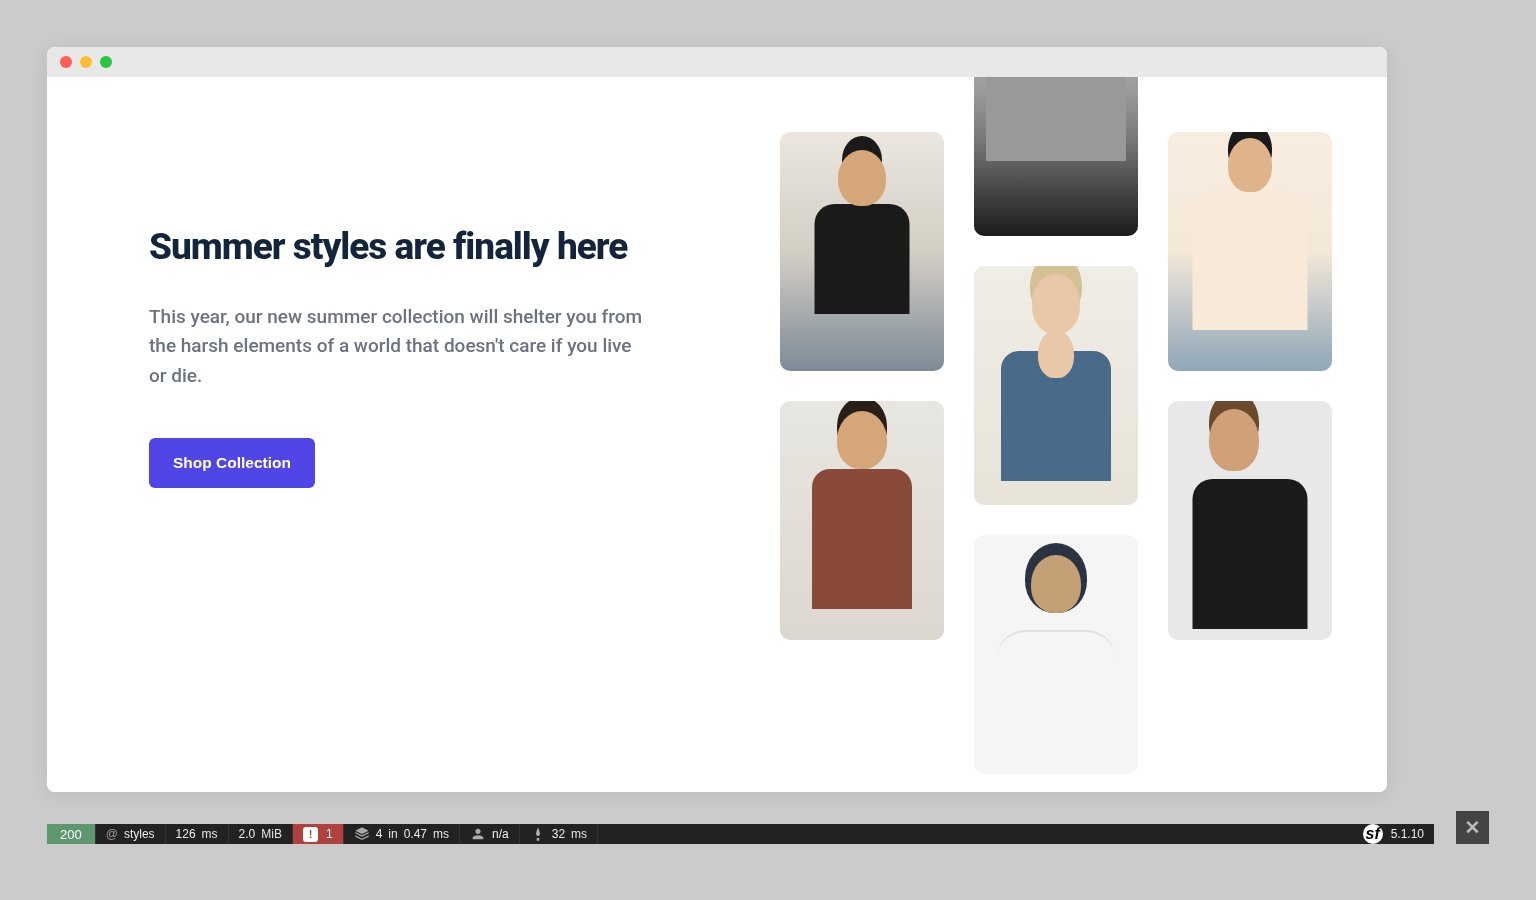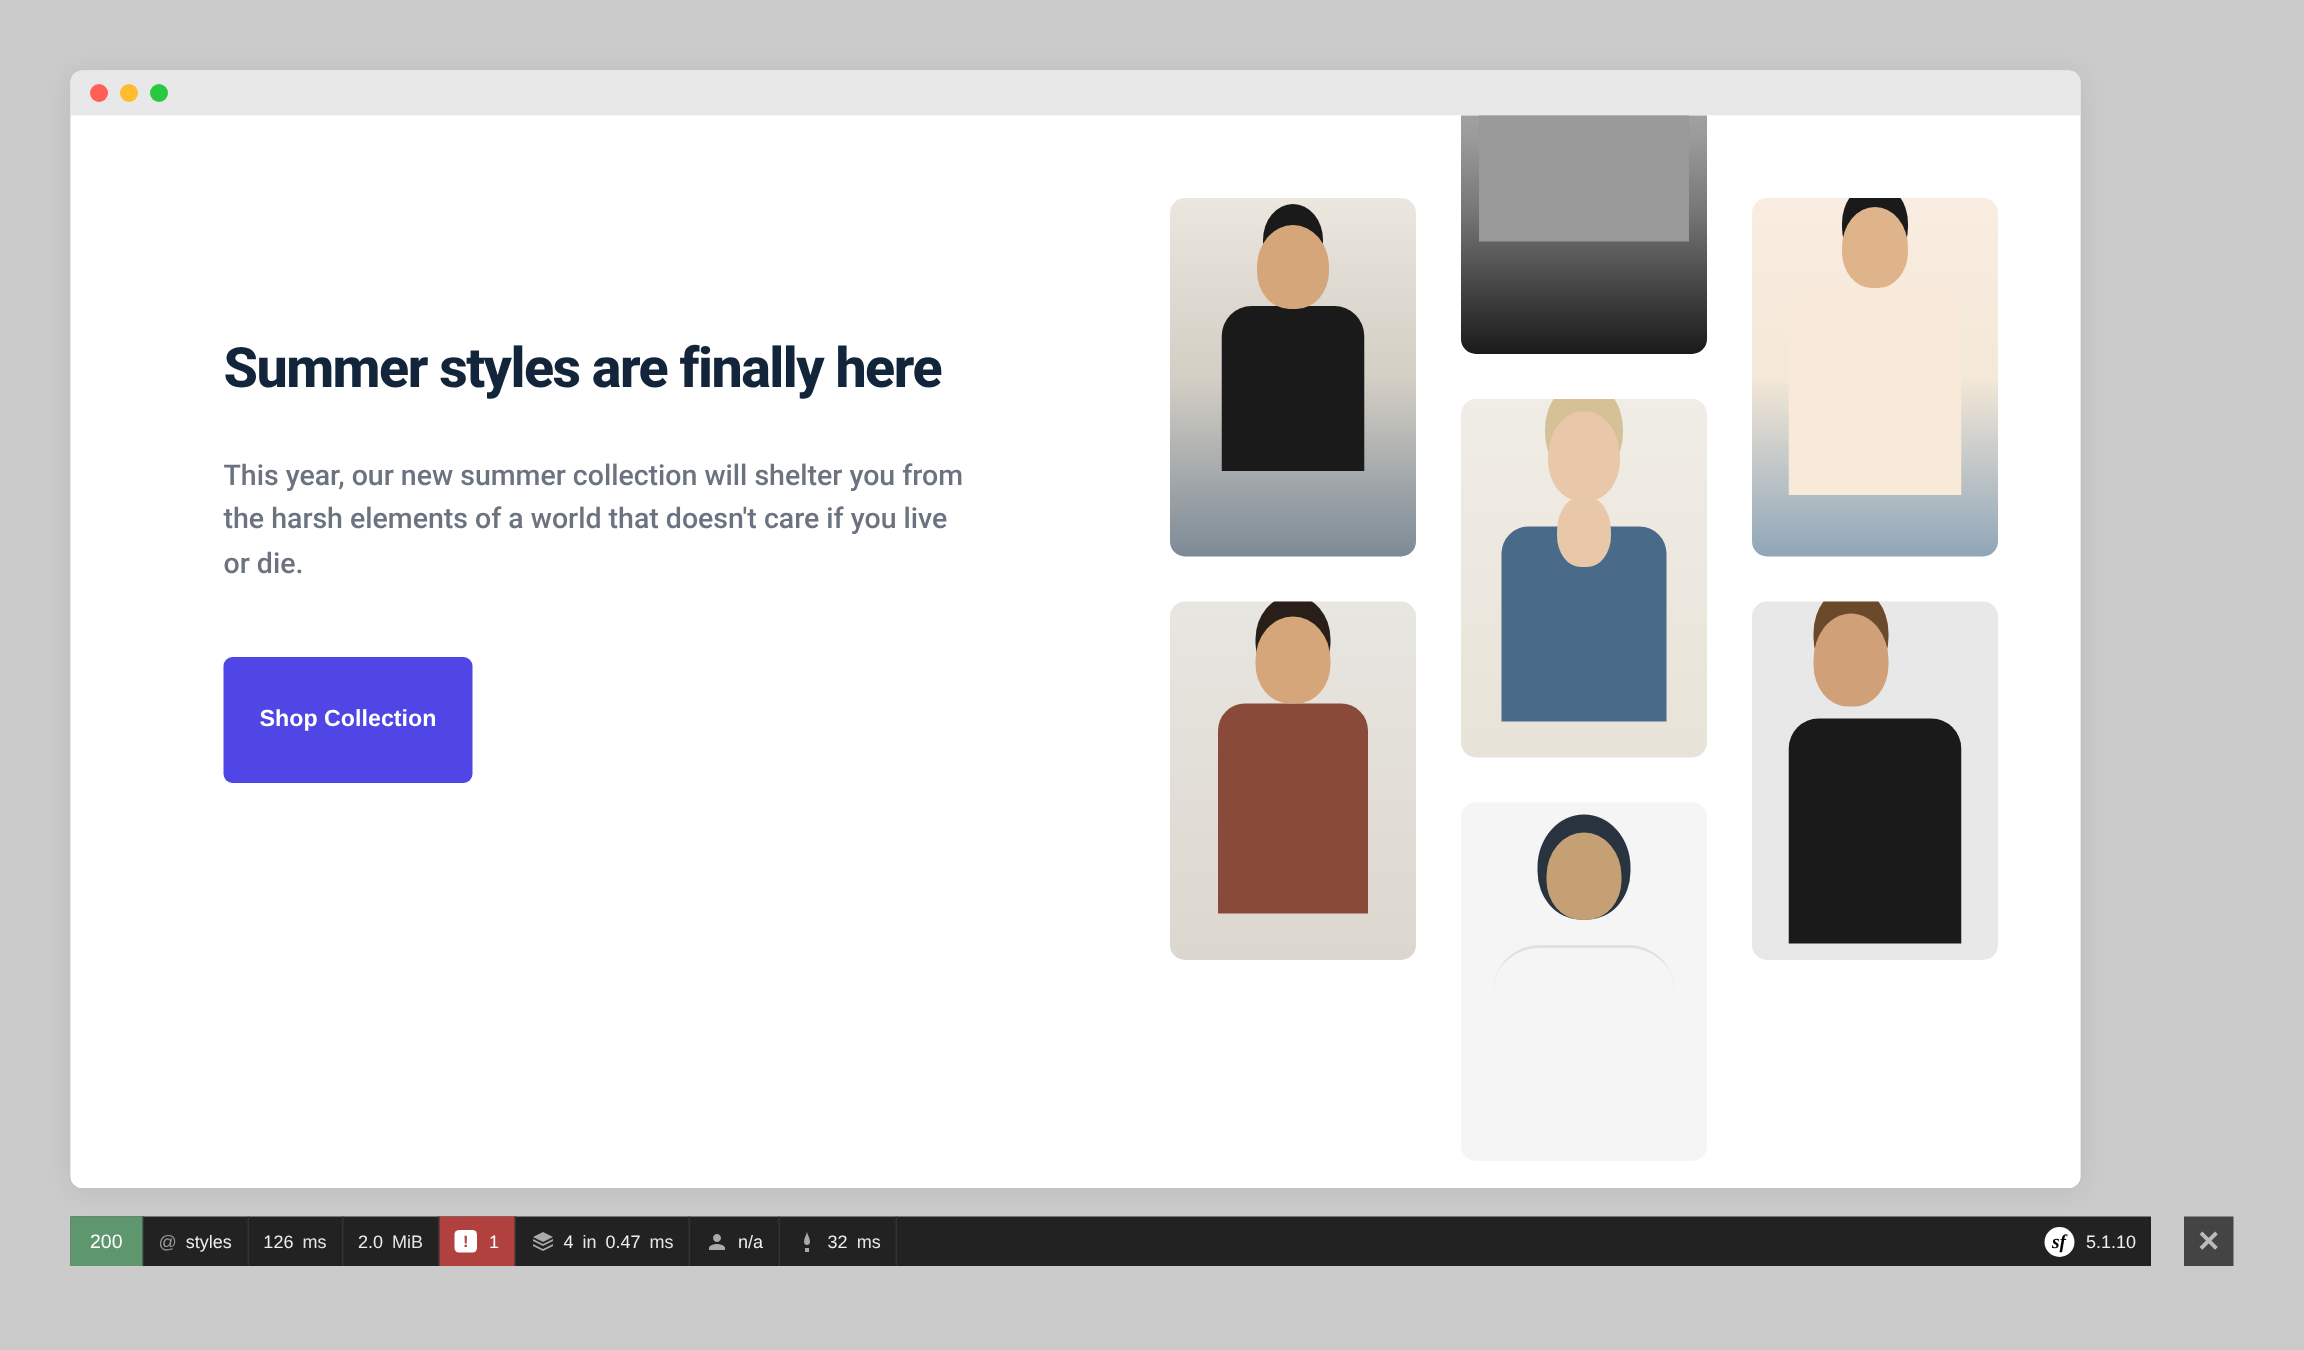--- a/index.html
+++ b/index.html
@@ -64,21 +64,21 @@
       color: #6b7280;
       line-height: 1.55;
       font-weight: 500;
     }
     .shop-btn {
       display: inline-block;
       margin-top: 48px;
       background: #4f46e5;
       color: #fff;
       border: none;
-      padding: 33px 24px;
+      padding: 16px 24px;
       font-size: 15.5px;
       font-weight: 600;
       border-radius: 6px;
       cursor: pointer;
     }
     .image-grid {
       position: absolute;
       right: 55px;
       top: -30px;
       height: 800px;
@@ -121,21 +121,21 @@
     .model-6::before { content:''; position:absolute; top:58px; left:50%; transform:translateX(-50%); width:115px; height:140px; background:#f9e9d8; border-radius:22px 22px 0 0; }
     .model-7 { background: #e8e8e8; }
     .model-7::after { content:''; position:absolute; top:8px; left:40%; transform:translateX(-50%); width:50px; height:62px; background:#d0a078; border-radius:50% 50% 45% 45%; box-shadow: 0 -18px 0 0 #6a4a2a; }
     .model-7::before { content:''; position:absolute; top:78px; left:50%; transform:translateX(-50%); width:115px; height:150px; background:#1a1a1a; border-radius:20px 20px 0 0; }
     
     .debug-bar {
       position: absolute;
       left: 47px;
       right: 102px;
       bottom: 56px;
-      height: 33px;
+      height: 20px;
       background: #222;
       display: flex;
       align-items: stretch;
       color: #eee;
       font-family: Arial, sans-serif;
       font-size: 12px;
     }
     .db-cell {
       display: flex;
       align-items: center;
@@ -143,21 +143,21 @@
       border-right: 1px solid #333;
       gap: 6px;
     }
     .db-status { background: #5e976e; color:#fff; font-weight:400; padding:0 13px; font-size:13px; }
     .db-error { background: #b0413e; color:#fff; padding:0 10px; gap:8px; }
     .db-error-badge { background:#fff; color:#b0413e; width:15px; height:15px; border-radius:3px; display:flex; align-items:center; justify-content:center; font-weight:bold; font-size:11px; }
     .db-unit { color:#e5e5e5; }
     .db-icon { width:16px; height:16px; fill:#aaa; }
     .db-spacer { flex:1; border-right:none; }
     .db-right { display:flex; align-items:center; padding: 0 10px; gap:8px; }
-    .sf-logo { width:20px; height:20px; background:#fff; border-radius:50%; display:flex; align-items:center; justify-content:center; color:#000; font-weight:bold; font-style:italic; font-size:13px;font-family:Liberation Serif, serif; }
+    .sf-logo { width:20px; height:20px; background:#fff; border-radius:50%; display:flex; align-items:center; justify-content:center; color:#000; font-weight:bold; font-style:italic; font-size:16px; }
     .db-close {
       position:absolute;
       right: 47px;
       bottom: 56px;
       width: 33px;
       height: 33px;
       background: #444;
       color: #bbb;
       display:flex;
       align-items:center;

